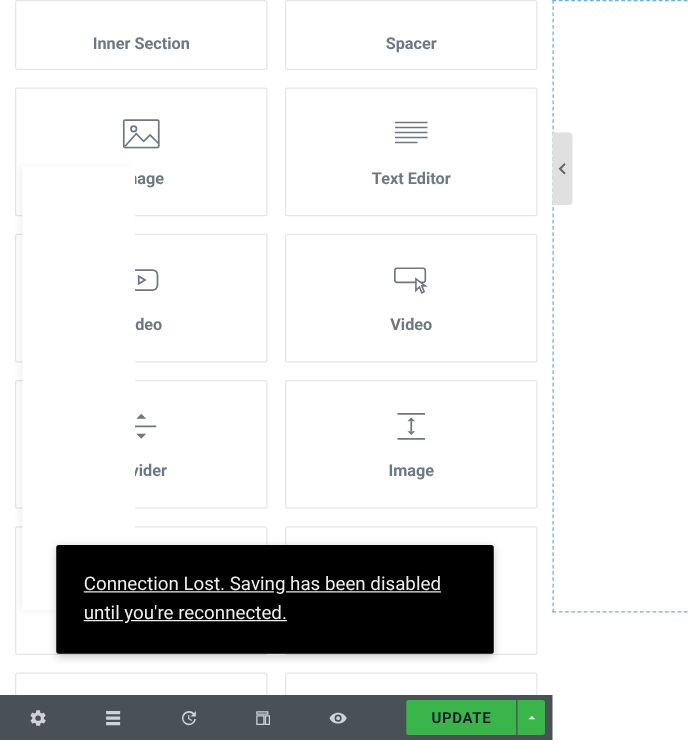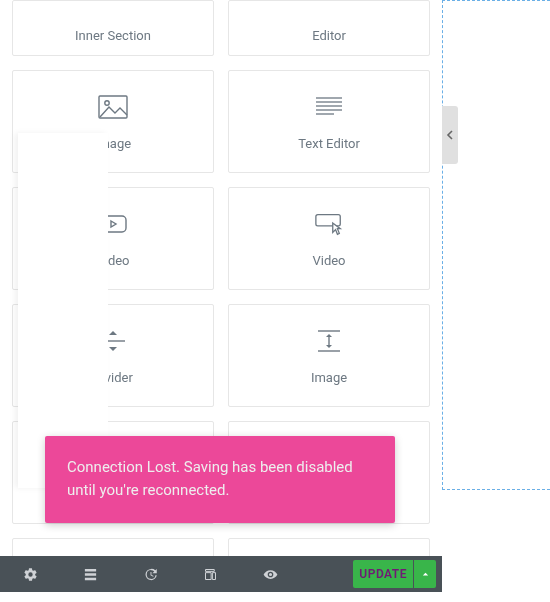--- a/index.html
+++ b/index.html
@@ -52,21 +52,21 @@
     width: 30px;
     height: 30px;
     display: flex;
     align-items: center;
     justify-content: center;
     color: #6d7882;
   }
   .widget-label {
     font-size: 13px;
     color: #6d7882;
-    font-weight: 400;
+    font-weight: 700;
   }
   .collapse-handle {
     position: absolute;
     width: 16px;
     height: 58px;
     background: #e0e0e0;
     left: 442px;
     top: 106px;
     display: flex;
     align-items: center;
@@ -115,25 +115,25 @@
   }
   .bar-btn svg { width: 15px; height: 15px; }
   .update-group {
     margin-left: auto;
     display: flex;
     height: 28px;
     margin-right: 6px;
   }
   .update-btn {
     background: #39b54a;
-    color: #701a75;
+    color: #0f172a;
     font-size: 12px;
     font-weight: 600;
     letter-spacing: 0.5px;
-    padding: 0 6px;
+    padding: 0 20px;
     display: flex;
     align-items: center;
     cursor: pointer;
     border-radius: 2px 0 0 2px;
   }
   .update-caret {
     background: #39b54a;
     width: 22px;
     display: flex;
     align-items: center;
@@ -141,41 +141,42 @@
     cursor: pointer;
     border-radius: 0 2px 2px 0;
     margin-left: 1px;
   }
   .update-caret svg { width: 9px; height: 9px; fill:#fff }
   .toast {
     position: absolute;
     left: 45px;
     top: 436px;
     width: 350px;
-    background: #ec4899;
+    background: #000000;
     color: #eeeeee;
     padding: 20px 22px;
     font-size: 15px;
     line-height: 1.55;
     border-radius: 2px;
     box-shadow: 0 2px 8px rgba(0,0,0,0.2);
+    text-decoration: underline;
   }
 </style>
 </head>
 <body>
 
 <div class="panel">
   <div class="widgets-area">
     <div class="widgets-grid">
 
       <div class="widget-card partial-top">
         <span class="widget-label">Inner Section</span>
       </div>
       <div class="widget-card partial-top">
-        <span class="widget-label">Editor</span>
+        <span class="widget-label">Spacer</span>
       </div>
 
       <div class="widget-card">
         <span class="widget-icon">
           <svg width="30" height="24" viewBox="0 0 30 24" fill="none" stroke="#6d7882" stroke-width="1.4">
             <rect x="1" y="1" width="28" height="22" rx="1"></rect>
             <circle cx="9" cy="8" r="2.2"></circle>
             <path d="M2 22 L11 12 L17 18 L22 13 L29 20"></path>
           </svg>
         </span>

